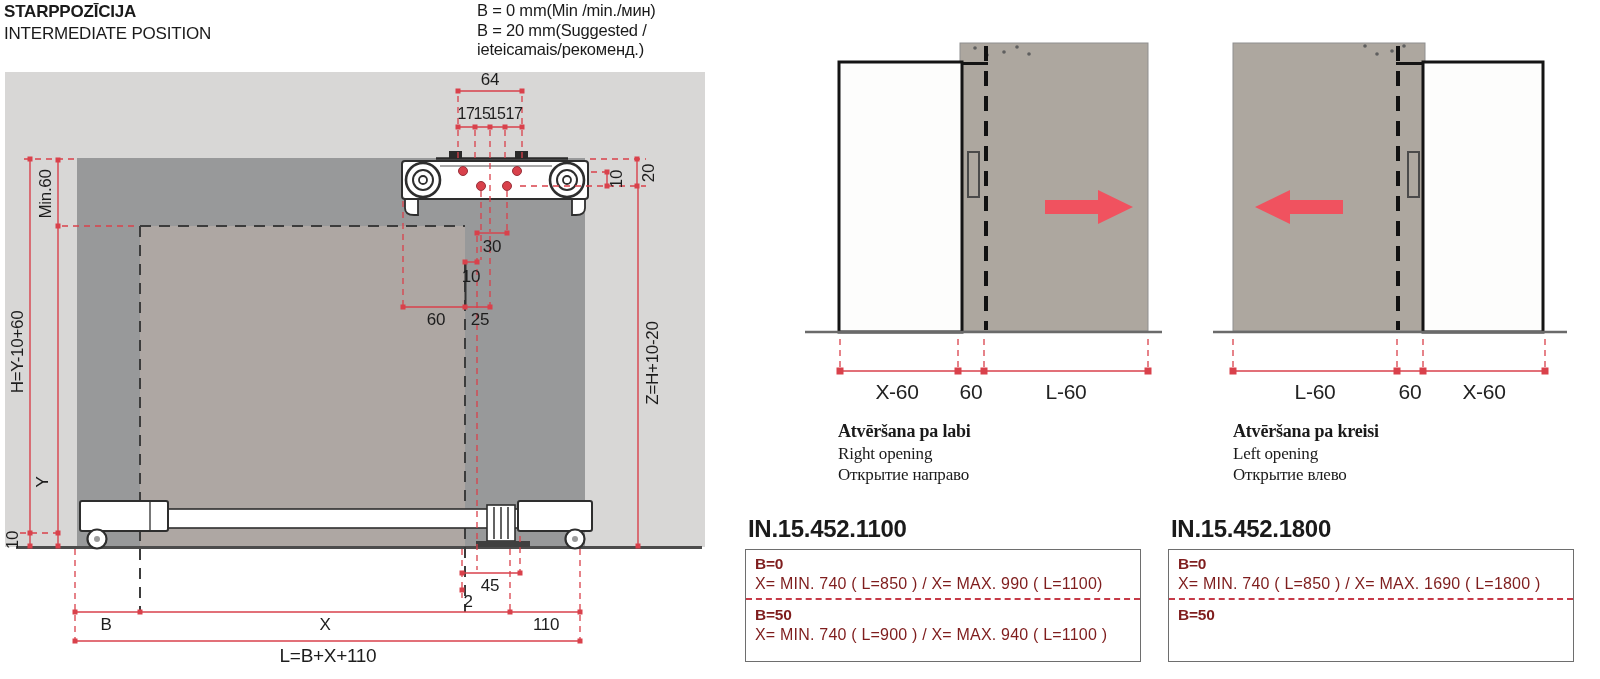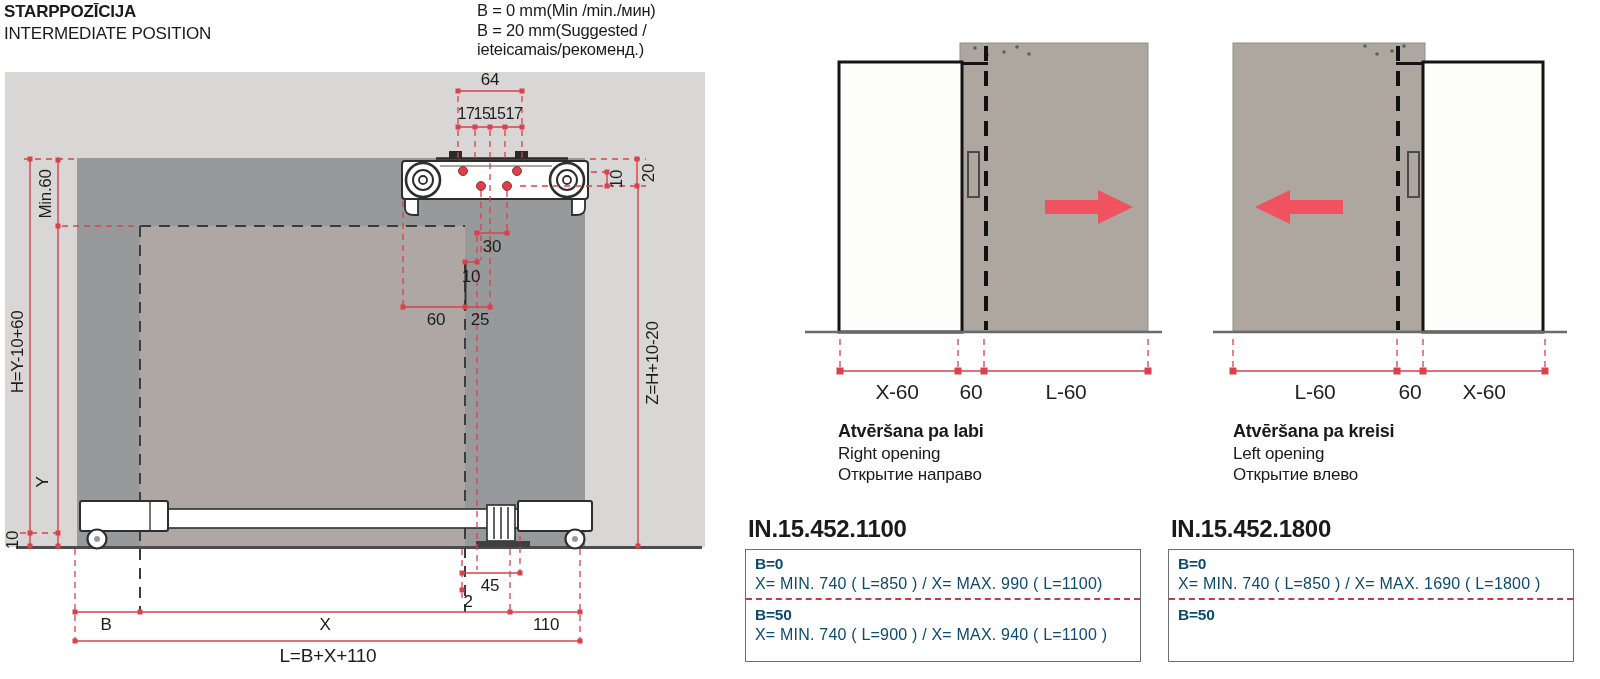--- a/index.html
+++ b/index.html
@@ -7,27 +7,27 @@
     width:1600px;height:679px;position:relative;background:#ffffff;
     font-family:"Liberation Sans",sans-serif;color:#1a1a1a;overflow:hidden;
   }
   .abs{position:absolute;}
   
   .hdr{left:4px;top:1px;font-size:17px;line-height:21.5px;letter-spacing:-0.2px;}
   .hdr .b1{font-weight:bold;}
   .bnote{left:477px;top:1px;width:230px;font-size:16.5px;line-height:19.5px;letter-spacing:-0.2px;}
   .bnote .r{}
   
-  .openlbl{font-size:17px;line-height:21.5px;letter-spacing:-0.2px;}
+  .openlbl{font-size:17px;line-height:21.5px;letter-spacing:-0.2px;font-family:Liberation Serif, serif;}
   .openlbl .b1{font-weight:bold;font-size:18px;}
   
   .ptitle{font-size:24px;font-weight:bold;letter-spacing:-0.3px;}
   .ptable{
     background:#fff;border:1.6px solid #6e6e6e;box-sizing:border-box;
-    padding:4px 9px 6px;height:113px;color:#0c4a6e;
+    padding:4px 9px 6px;height:113px;color:#7f1d1d;
   }
   .prow-label{font-weight:bold;font-size:15.5px;line-height:19px;letter-spacing:-0.2px;}
   .prow-value{font-size:16px;line-height:21px;letter-spacing:0.2px;white-space:nowrap;}
   .psep{border-top:2.5px dashed #c63a48;margin:4px -9px 5px;}
   
   .dim-line{stroke:#d9414b;stroke-width:1.4;fill:none;}
   .dim-dash{stroke:#d9414b;stroke-width:1.3;fill:none;stroke-dasharray:6 5;}
   .sq{fill:#d9414b;}
   .blk-dash{stroke:#3c3c3c;stroke-width:2;fill:none;stroke-dasharray:11 8;}
   .dim-txt{font-family:"Liberation Sans",sans-serif;font-size:17px;fill:#1d1d1d;letter-spacing:-0.3px;}

